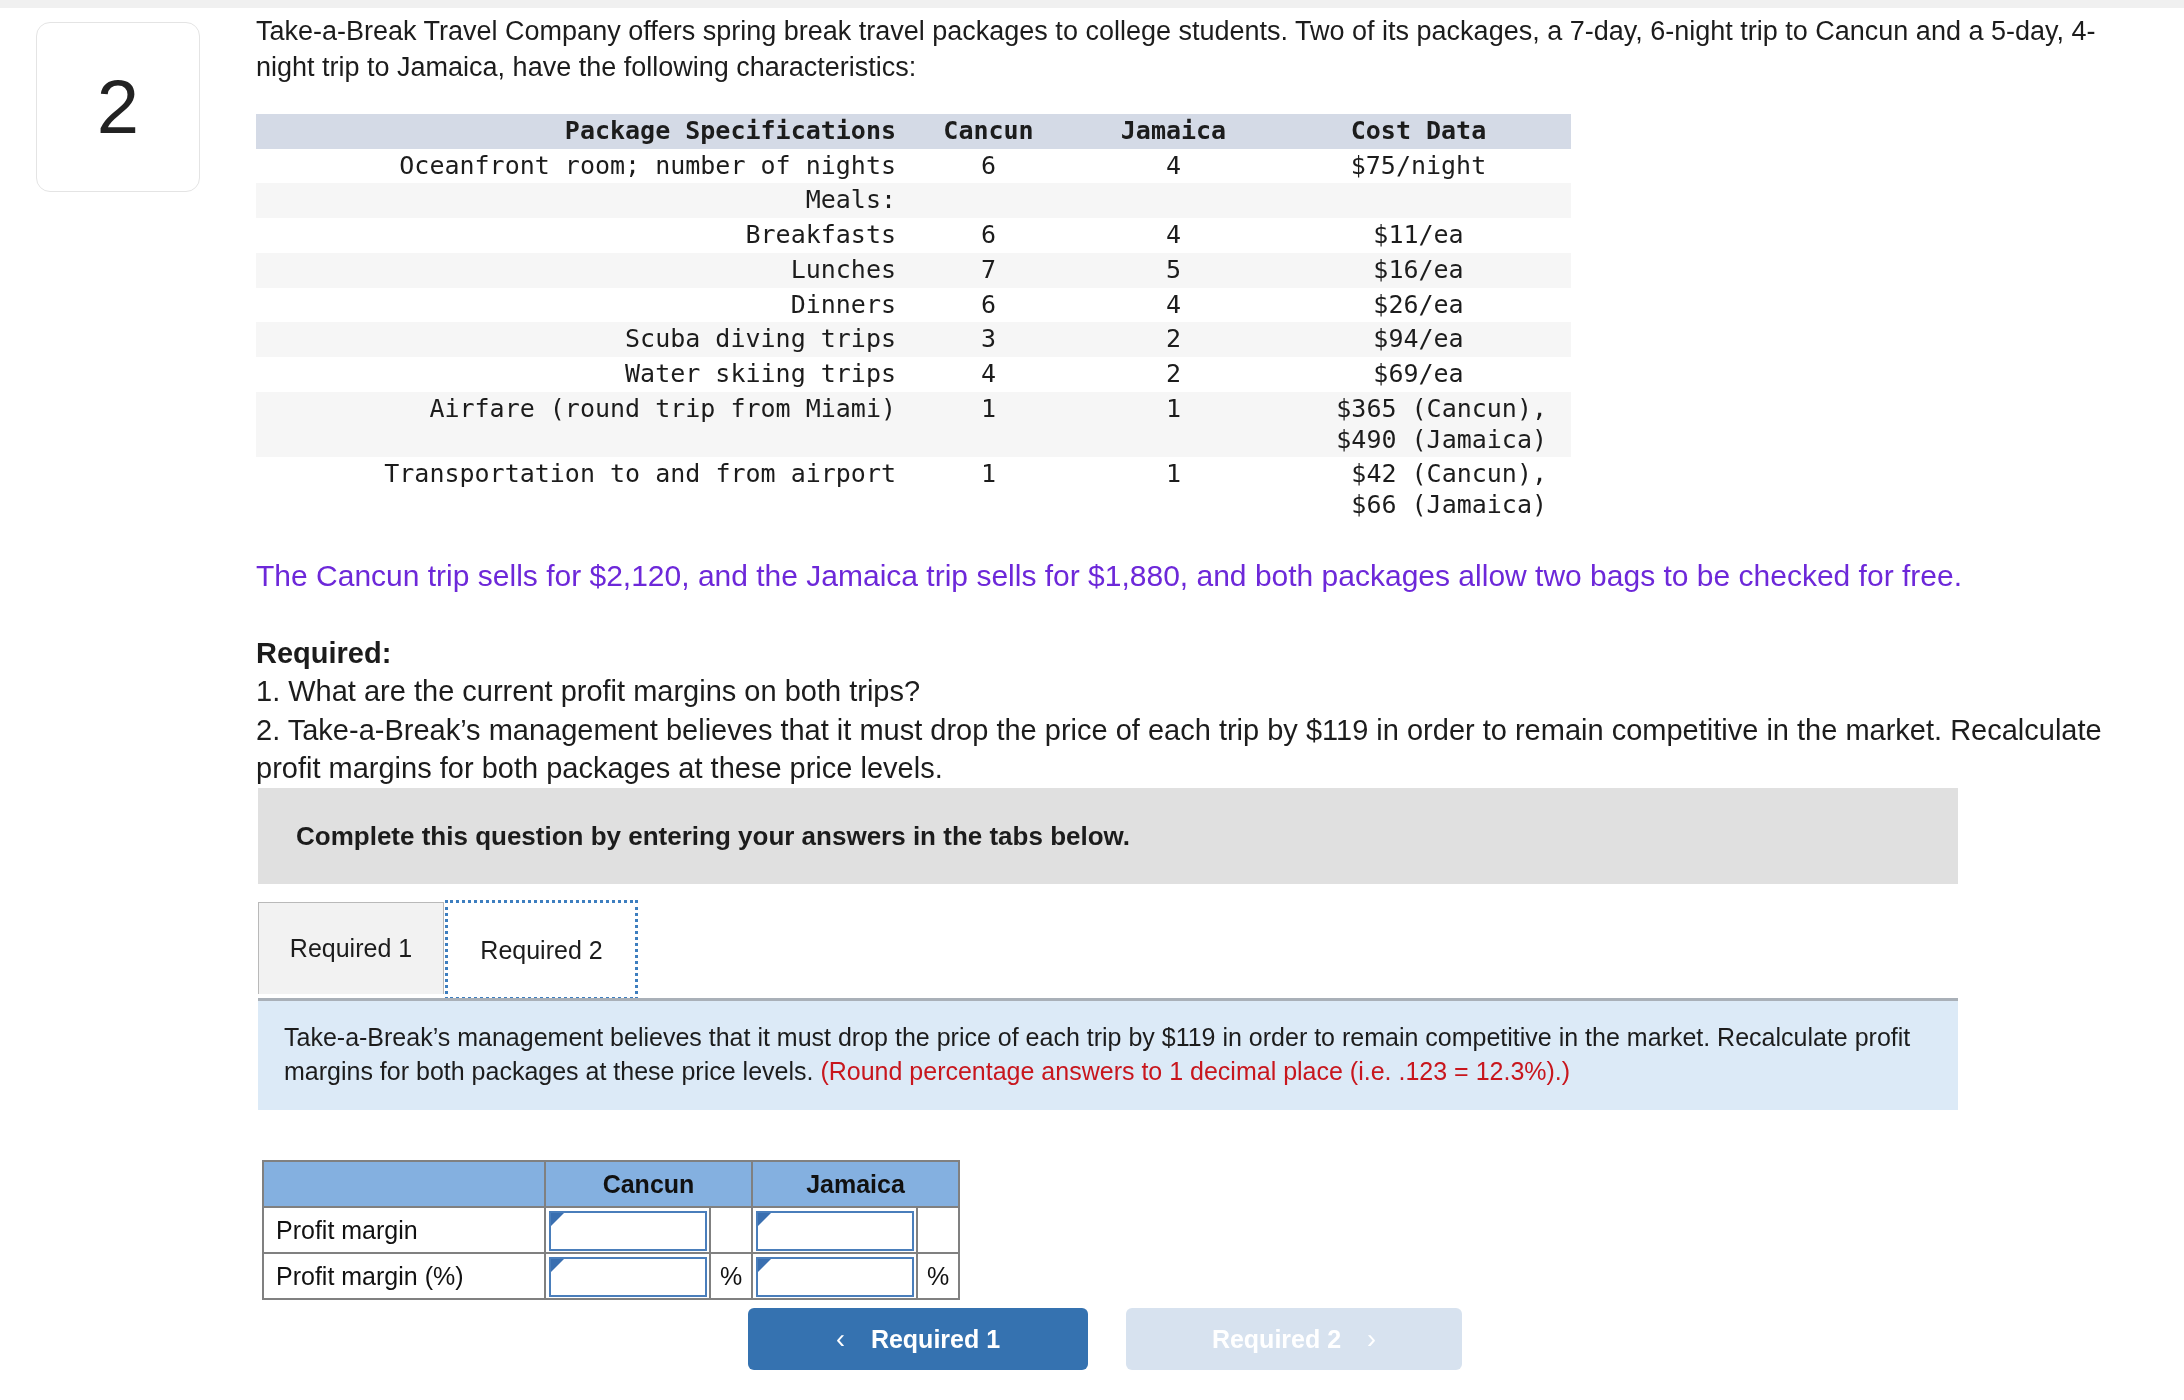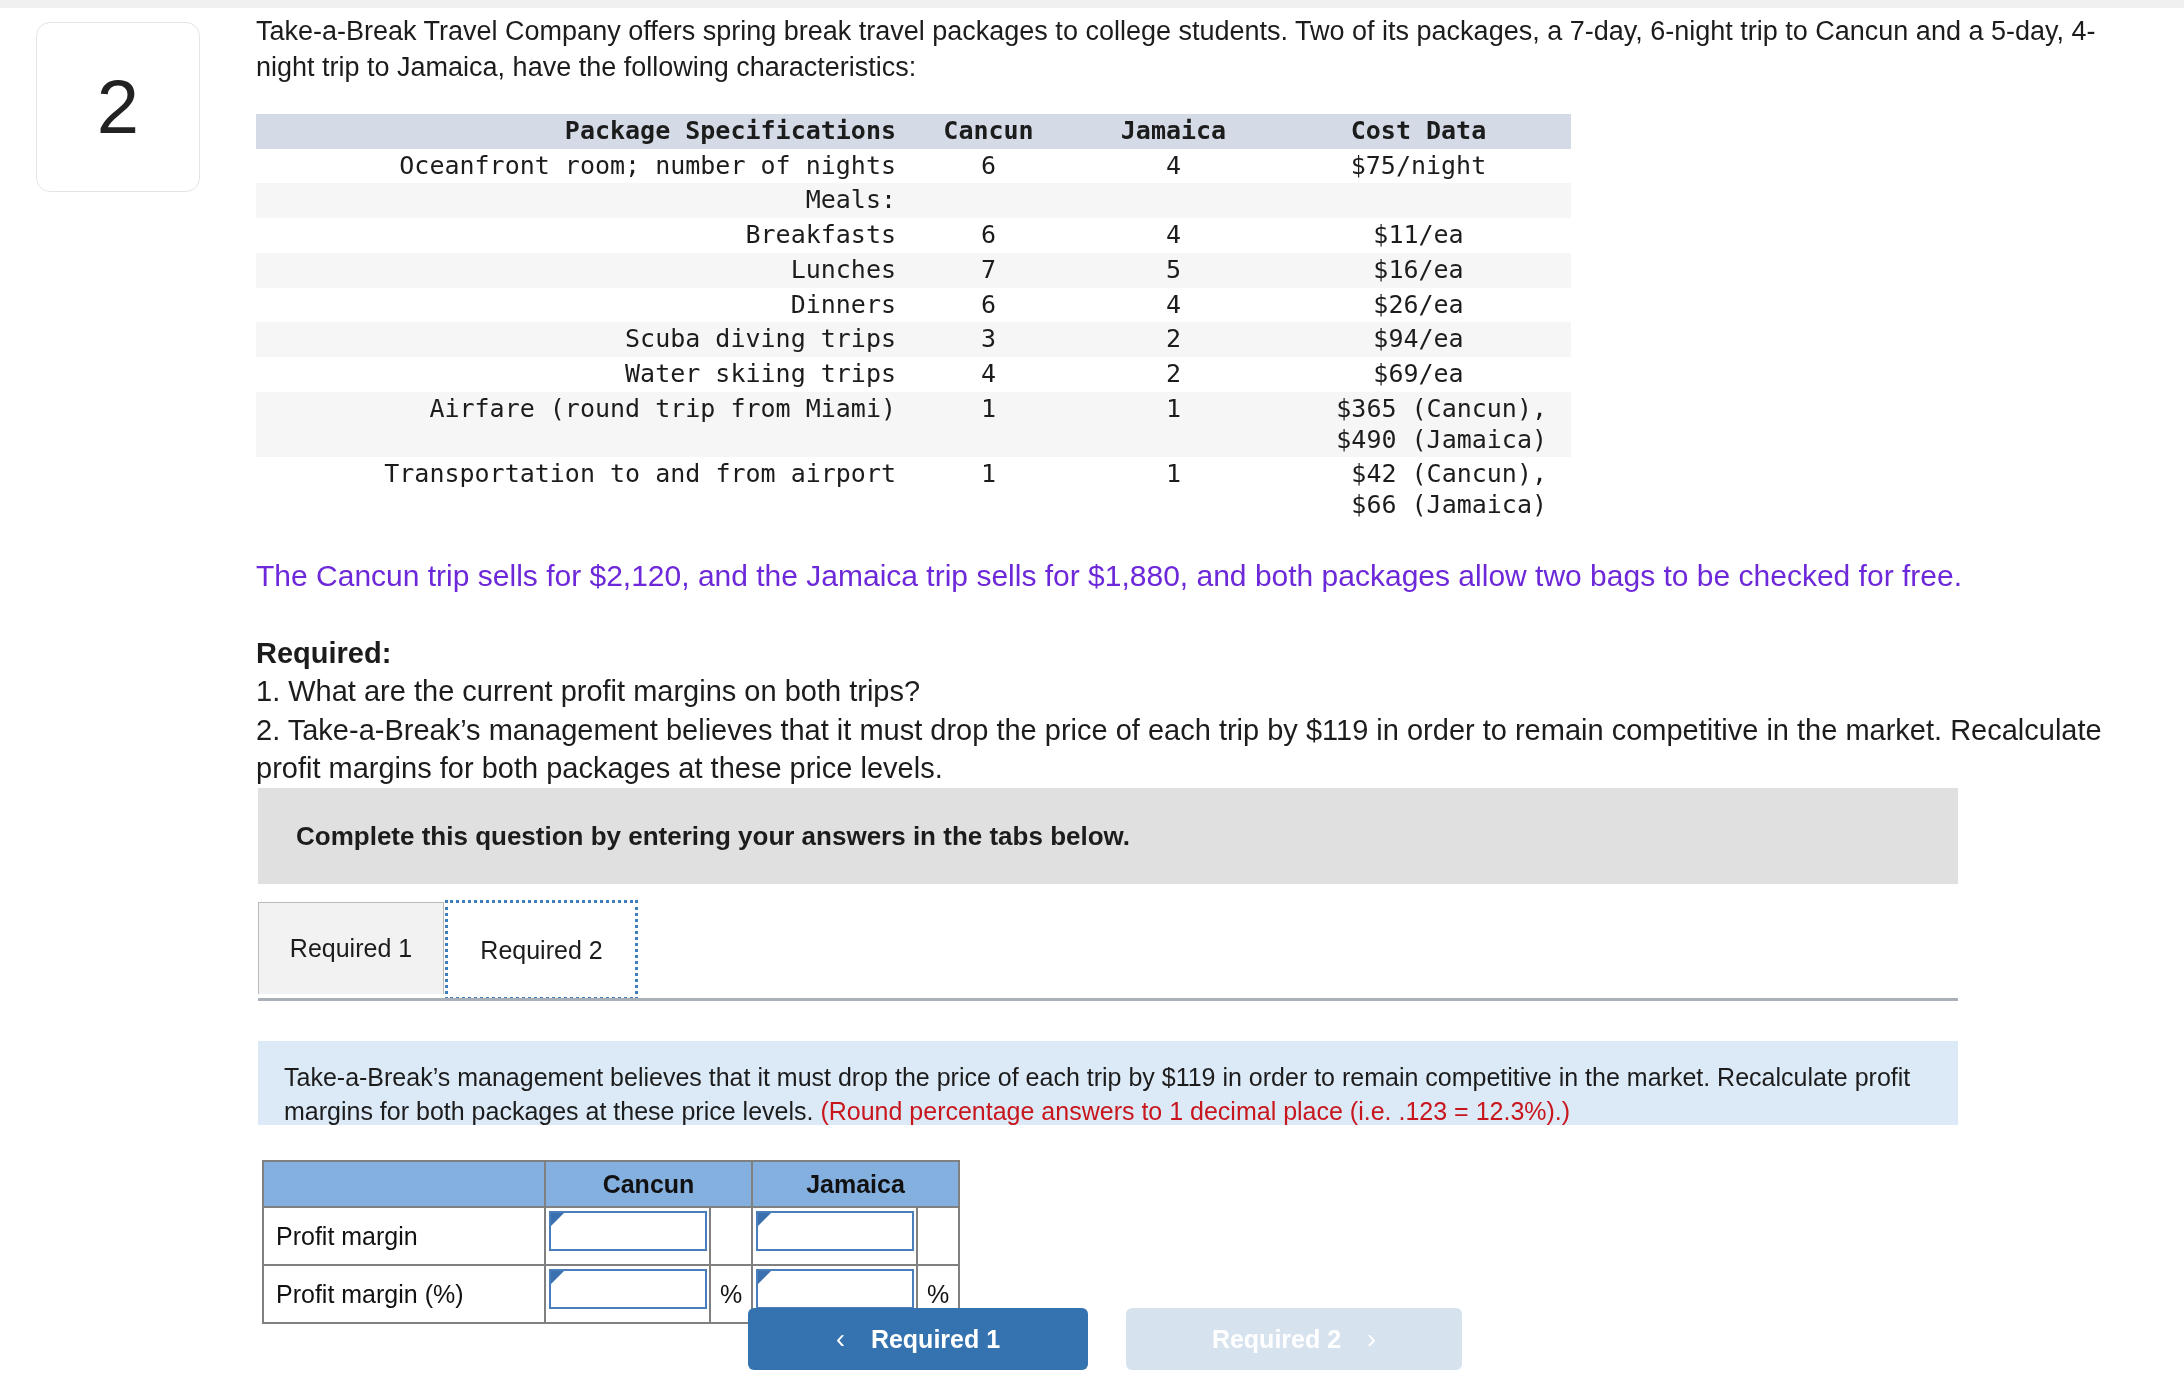--- a/index.html
+++ b/index.html
@@ -133,23 +133,22 @@
     position: absolute;
     left: 258px; top: 998px;
     width: 1700px; height: 3px;
     background: #a9b0b8;
   }
 
   
   .infopanel {
     position: absolute;
     left: 258px; top: 1001px;
-    width: 1700px; height: 84px;
+    width: 1700px; height: 109px;
     background: #dceaf7;
-    margin-top: 40px;
   }
   .infopanel .itext {
     padding: 20px 26px 0 26px;
     font-size: 25px;
     line-height: 1.34;
     color: #1c1c1c;
   }
   .infopanel .red { color: #c8161d; }
 
   
@@ -169,21 +168,21 @@
     background: #84b0e0;
     font-weight: bold;
     font-size: 25px;
     text-align: center;
     color: #111111;
   }
   .ansgrid .c-label { width: 282px; text-align: left; padding-left: 12px; background: #ffffff; }
   .ansgrid .c-in    { width: 165px; background: #ffffff; position: relative; }
   .ansgrid .c-pct   { width: 42px;  background: #ffffff; text-align: center; }
   .ansgrid .corner  { background: #84b0e0; border: 2px solid #808080; }
-  .ansgrid tr.rowline td { height: 58px; }
+  .ansgrid tr.rowline td { height: 46px; }
 
   .inputbox {
     position: absolute;
     left: 3px; top: 3px;
     width: 158px; height: 40px;
     border: 2px solid #4a7ebb;
     background: #ffffff;
   }
   .inputbox .tri {
     position: absolute; left: 0; top: 0;

